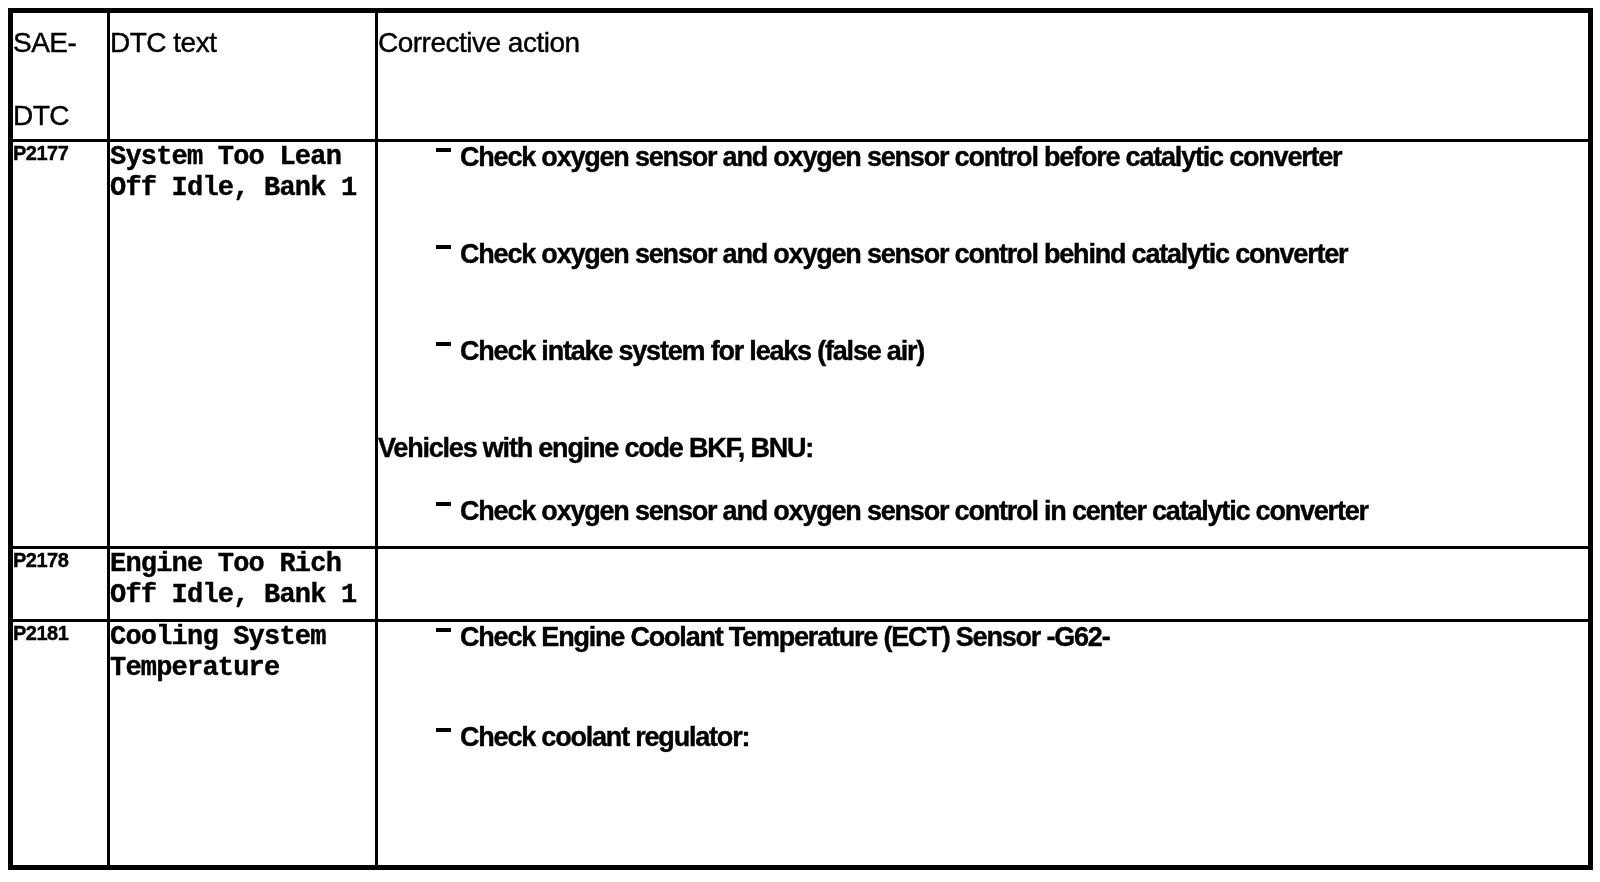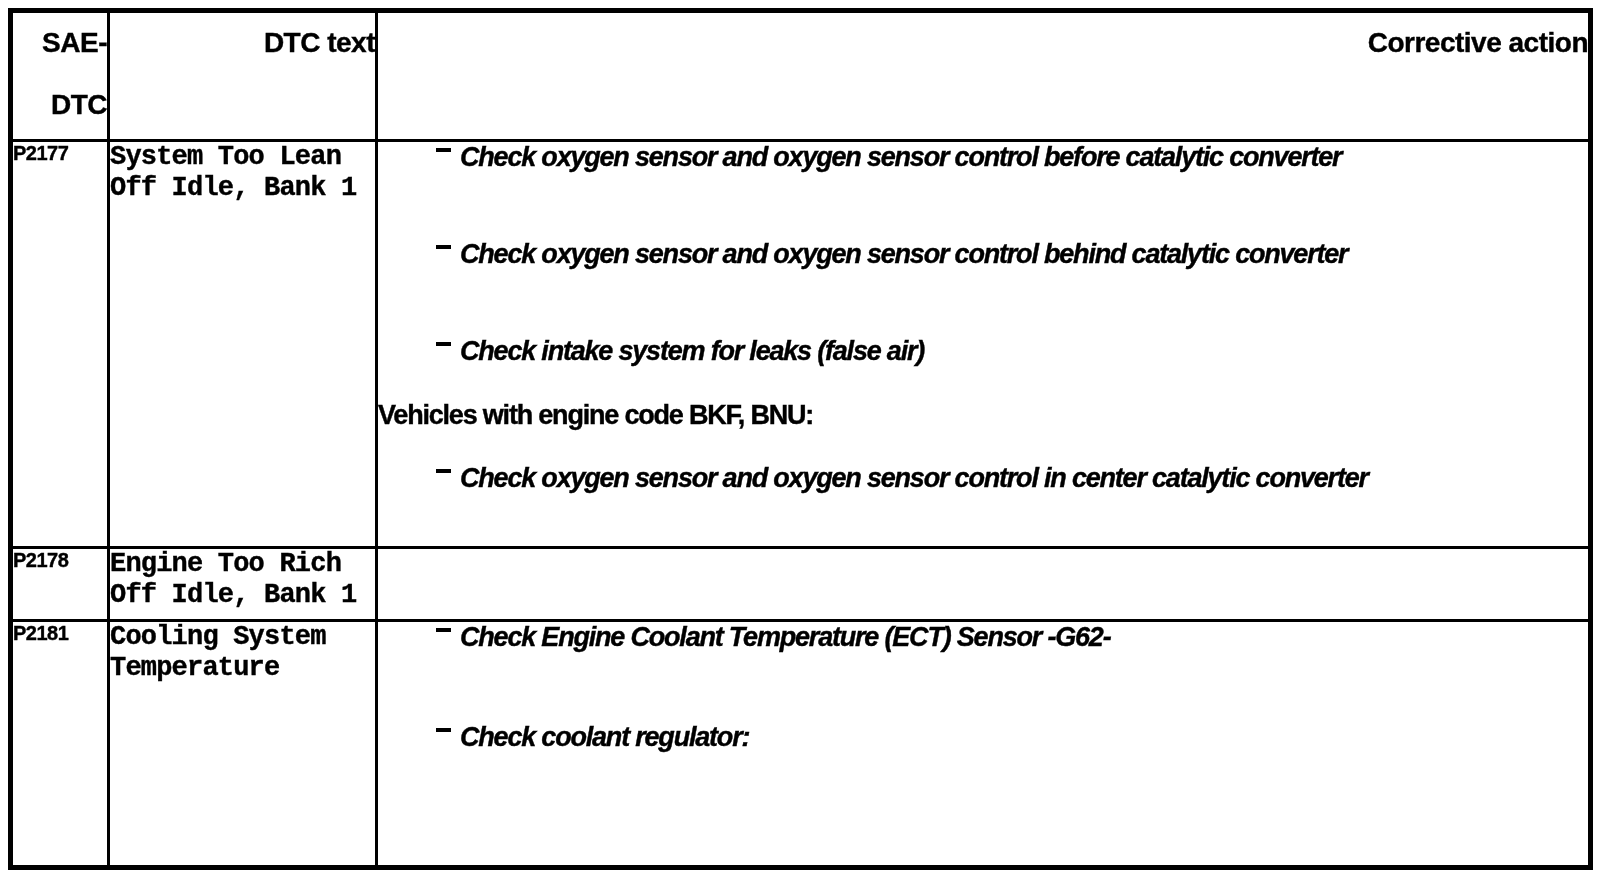--- a/index.html
+++ b/index.html
@@ -34,27 +34,27 @@
     padding: 0;
     background: #ffffff;
   }
   col.c1 { width: 98px; }
   col.c2 { width: 268px; }
 
   
   tr.hdr th {
     height: 112px;
     font-size: 28px;
-    font-weight: 700;
+    font-weight: 400;
     letter-spacing: -0.5px;
-    text-align: right;
+    text-align: left;
     padding-top: 14px;
     line-height: 31px;
   }
-  .hdr-line2 { margin-top: 31px; }
+  .hdr-line2 { margin-top: 42px; }
 
   
   tr.r1 td { height: 404px; }
   tr.r2 td { height: 70px; }
   tr.r3 td { height: 243px; }
 
   td.code-cell {
     padding: 11px 0 0 6px;
     font-size: 20px;
     font-weight: 700;
@@ -72,23 +72,22 @@
     padding: 13px 10px 0 10px;
     font-size: 27px;
     font-weight: 700;
     line-height: 31px;
     letter-spacing: -1.2px;
   }
 
   .action {
     margin: 0 0 66px 58px;
     white-space: nowrap;
-    font-style: italic;
   }
-  .action.gap-sm { margin-bottom: 33px; }
+  .action.gap-sm { }
   .action.gap-lg3 { margin-bottom: 69px; }
   .action.last { margin-bottom: 0; }
   .note {
     margin: 0 4px 32px 0;
     white-space: nowrap;
   }
   .dash {
     display: inline-block;
     width: 15px;
     height: 4px;

